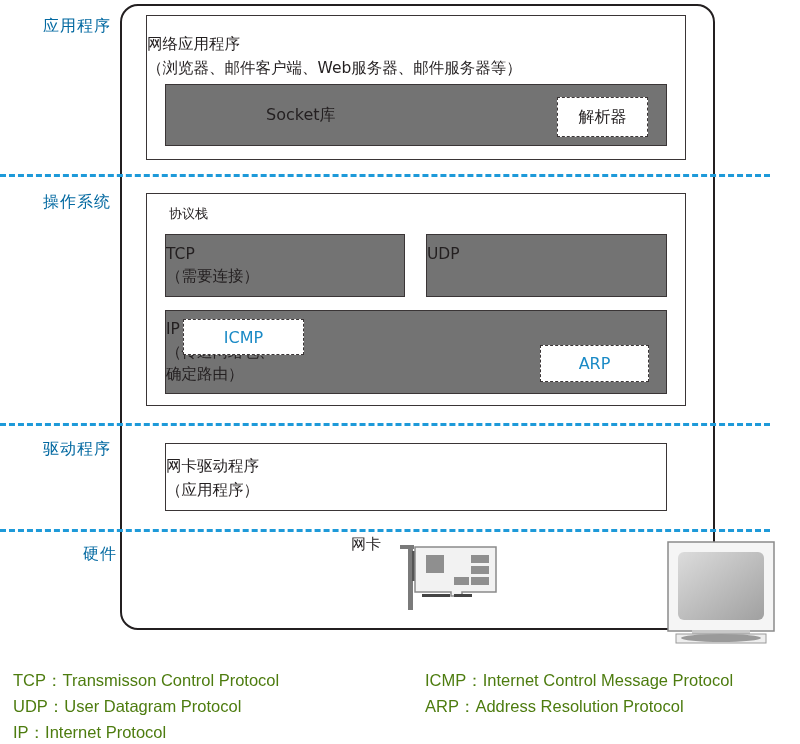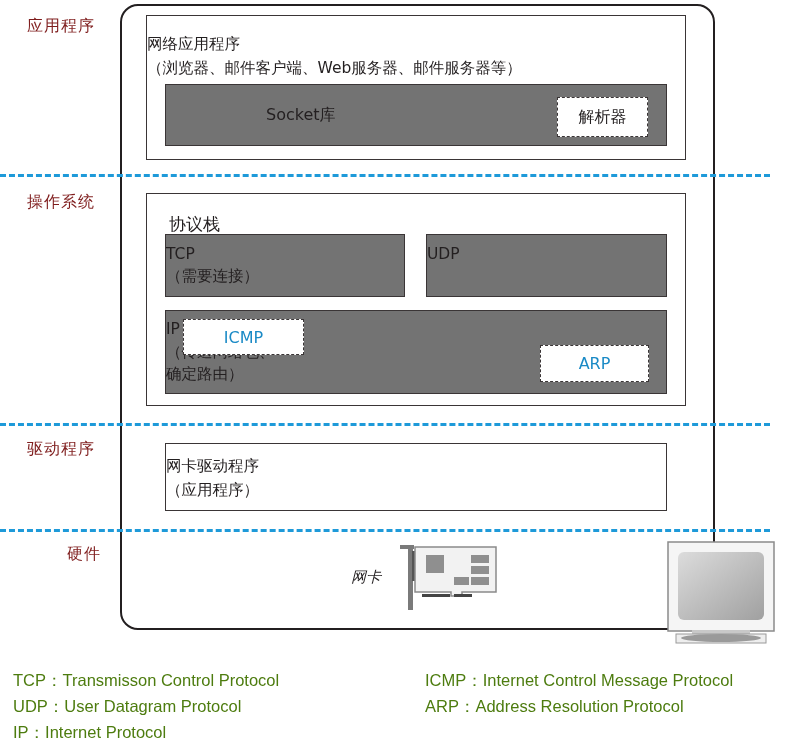--- a/index.html
+++ b/index.html
@@ -1,19 +1,19 @@
 <!DOCTYPE html>
 <html><head>
 <meta charset="utf-8">
 <style>
   html, body { margin:0; padding:0; background:#ffffff; }
   body { width:800px; height:744px; position:relative; overflow:hidden;
          font-family:"DejaVu Sans", "Liberation Sans", sans-serif; color:#231f20; }
   .abs { position:absolute; }
-  .layer-label { position:absolute; font-size:16px; color:#7f1d1d; letter-spacing:1px; }
+  .layer-label { position:absolute; font-size:16px; color:#0369a1; letter-spacing:1px;margin-left:16px; }
   .dash { position:absolute; left:0; width:770px; height:0; border-top:3px dashed #1e9ad9; }
   .outer { position:absolute; left:120px; top:4px; width:591px; height:622px;
            border:2px solid #231f20; border-radius:18px; background:#fff; }
   .box { position:absolute; border:1.5px solid #3a3536; background:#fff; box-sizing:border-box; }
   .blue { background:#737373; }
   .dashed { position:absolute; border:1.5px dashed #3a3536; background:#fff; box-sizing:border-box;
             display:flex; align-items:center; justify-content:center; font-size:16px; }
   .center-text { position:absolute; left:0; right:0; text-align:left; font-size:15.5px; line-height:22px; }
   .blue-text { color:#1a8ac6; }
   .legend { position:absolute; font-size:16.5px; color:#4d7c0f; line-height:26px; font-family:"Liberation Sans", sans-serif; }
@@ -37,21 +37,21 @@
   <div class="center-text" style="top:41px;">（浏览器、邮件客户端、Web服务器、邮件服务器等）</div>
 </div>
 <div class="box blue" style="left:165px;top:84px;width:502px;height:62px;">
   <div class="abs" style="left:100px;top:20px;font-size:16px;">Socket库</div>
 </div>
 <div class="dashed" style="left:557px;top:97px;width:91px;height:40px;text-align:center;">
   <span>解析器</span>
 </div>
 
 <div class="box" style="left:146px;top:193px;width:540px;height:213px;">
-  <div class="abs" style="left:22px;top:19px;font-size:17px;">协议栈</div>
+  <div class="abs" style="left:22px;top:11px;font-size:13px;">协议栈</div>
 </div>
 <div class="box blue" style="left:165px;top:234px;width:240px;height:63px;">
   <div class="center-text" style="top:8px;">TCP</div>
   <div class="center-text" style="top:30px;">（需要连接）</div>
 </div>
 <div class="box blue" style="left:426px;top:234px;width:241px;height:63px;">
   <div class="center-text" style="top:8px;">UDP</div>
 </div>
 <div class="box blue" style="left:165px;top:310px;width:502px;height:84px;">
   <div class="center-text" style="top:7px;">IP</div>
@@ -63,21 +63,21 @@
 </div>
 <div class="dashed blue-text" style="left:540px;top:345px;width:109px;height:37px;">
   <span>ARP</span>
 </div>
 
 <div class="box" style="left:165px;top:443px;width:502px;height:68px;">
   <div class="center-text" style="top:11px;">网卡驱动程序</div>
   <div class="center-text" style="top:35px;">（应用程序）</div>
 </div>
 
-<div class="abs" style="left:351px;top:568px;font-size:15px;font-style:italic;">网卡</div>
+<div class="abs" style="left:351px;top:535px;font-size:15px;">网卡</div>
 <svg class="abs" style="left:398px;top:543px;" width="104" height="70" viewBox="0 0 104 70">
   <rect x="2" y="2" width="14" height="4" fill="#7a7a7a"></rect>
   <rect x="10" y="2" width="5" height="65" fill="#7a7a7a"></rect>
   <rect x="14" y="8" width="4" height="30" fill="#555"></rect>
   <path d="M17 4 L98 4 L98 49 L64 49 L64 53 L53 53 L53 49 L17 49 Z" fill="#f2f2f2" stroke="#8a8a8a" stroke-width="1.5"></path>
   <rect x="28" y="12" width="18" height="18" fill="#8f8f8f"></rect>
   <rect x="73" y="12" width="18" height="8" fill="#8f8f8f"></rect>
   <rect x="73" y="23" width="18" height="8" fill="#8f8f8f"></rect>
   <rect x="73" y="34" width="18" height="8" fill="#8f8f8f"></rect>
   <rect x="56" y="34" width="15" height="8" fill="#8f8f8f"></rect>

